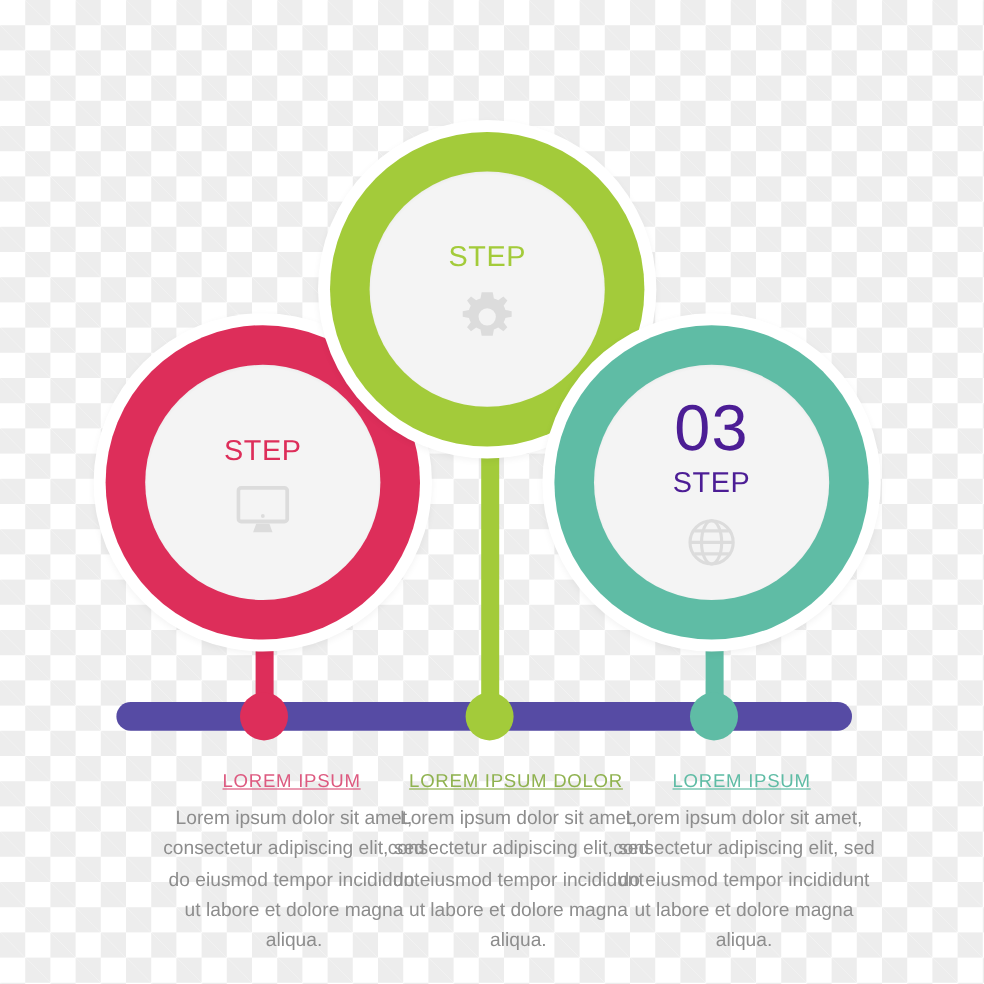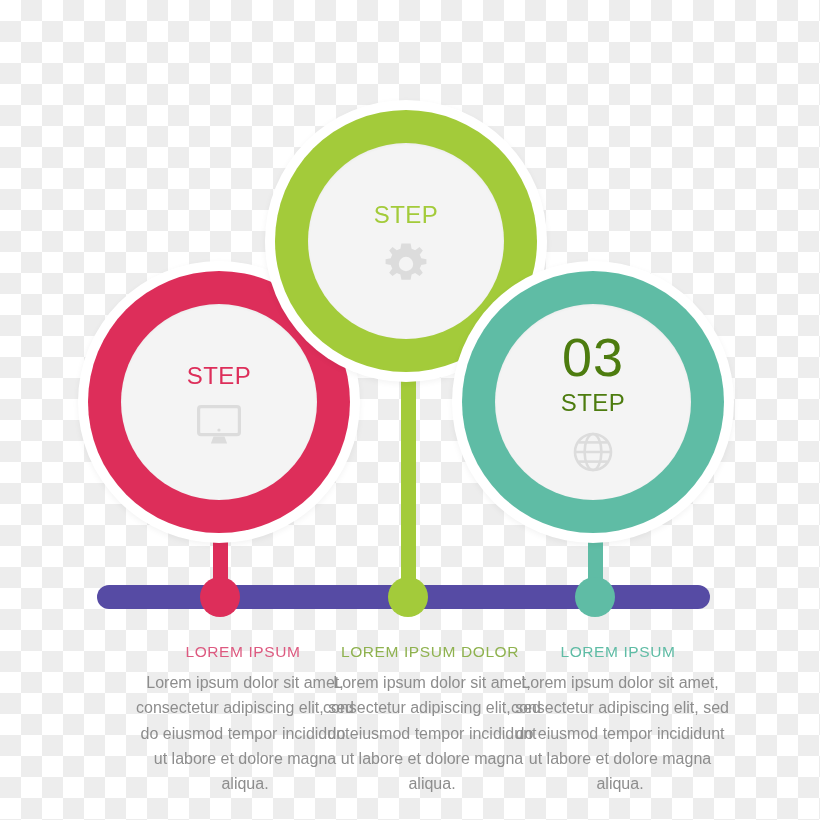--- a/index.html
+++ b/index.html
@@ -105,21 +105,21 @@
   }
   .steplbl {
     font-size: 24px;
     font-weight: 400;
     line-height: 1;
     margin-top: 7px;
     letter-spacing: 0.5px;
   }
   .c1 .num, .c1 .steplbl { color: #dd2e5a; }
   .c2 .num, .c2 .steplbl { color: #a3cb3a; }
-  .c3 .num, .c3 .steplbl { color: #4d7c0f; }
+  .c3 .num, .c3 .steplbl { color: #4c1d95; }
 
   .glyph {
     margin-top: 14px;
     width: 46px;
     height: 46px;
     display: flex;
     align-items: center;
     justify-content: center;
   }
   .glyph svg { display: block; }
@@ -133,20 +133,21 @@
   }
   .cap-1 { left: 135px; }
   .cap-2 { left: 322px; }
   .cap-3 { left: 510px; }
 
   .cap-title {
     font-size: 15.5px;
     letter-spacing: 0.6px;
     margin: 0 4px 9px 0;
     font-weight: 400;
+    text-decoration: underline;
   }
   .cap-1 .cap-title { color: #dd5a80; }
   .cap-2 .cap-title { color: #8fb24f; }
   .cap-3 .cap-title { color: #5fbca5; }
 
   .cap-body {
     font-size: 16px;
     line-height: 1.58;
     color: #8d8d8d;
     margin: 0;

